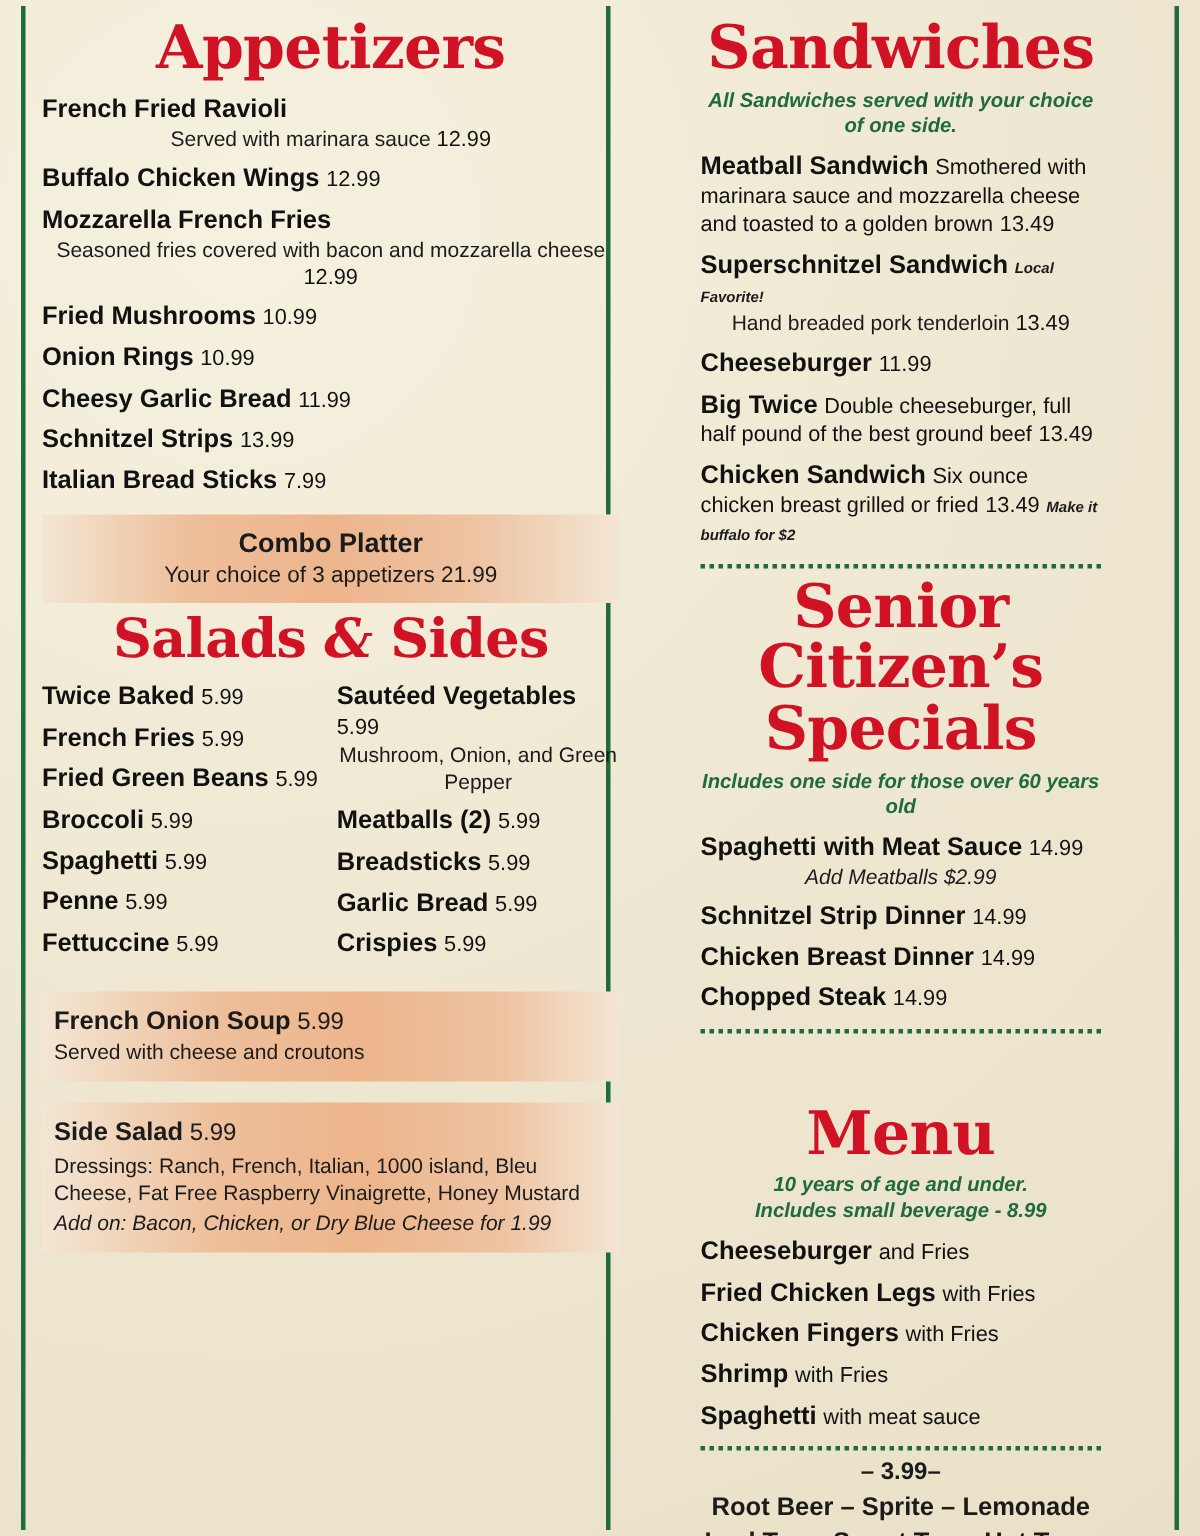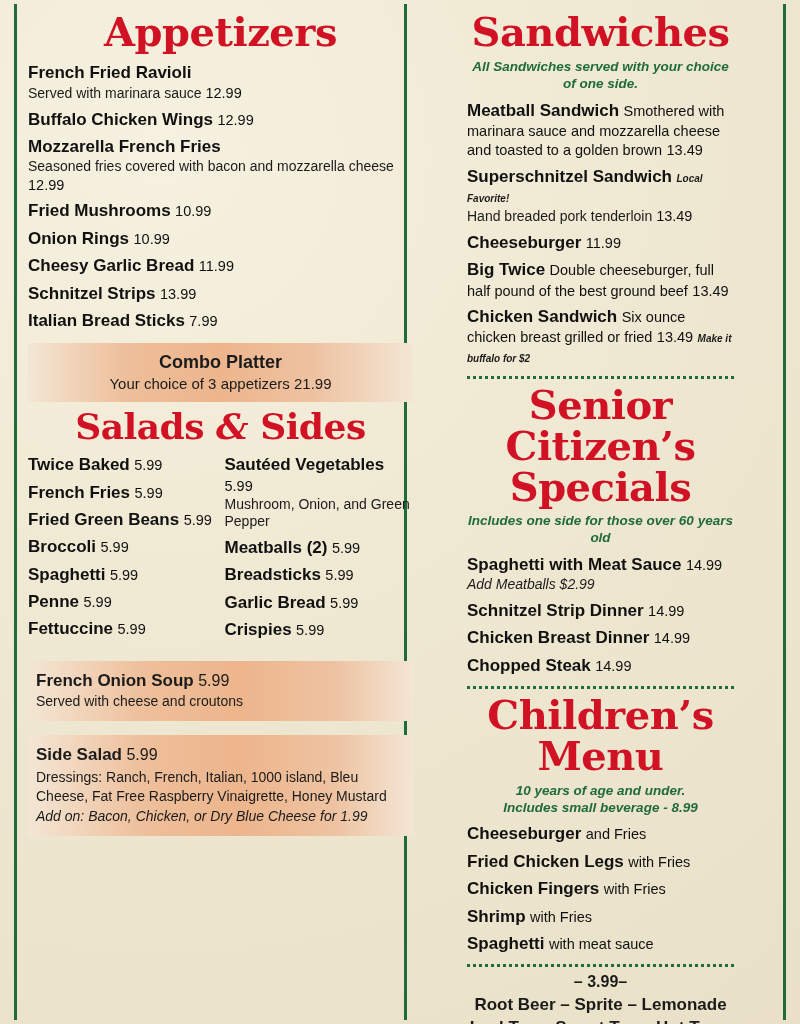--- a/index.html
+++ b/index.html
@@ -101,20 +101,21 @@
   .item .ital {
     font-style: italic;
     font-weight: bold;
     font-size: 10px;
   }
   .item .desc {
     font-size: 14px;
     line-height: 1.25;
     margin-top: 1px;
     color: #1b1b1b;
+    text-align: center;
   }
   .combo {
     margin: 12px 0 6px 0;
     padding: 9px 6px 10px 6px;
     text-align: center;
     background: linear-gradient(to right, #f3e6d4 0%, #eebf9b 25%, #edb58c 50%, #eec3a2 75%, #f3e6d4 100%);
   }
   .combo .combo-title {
     font-weight: bold;
     font-size: 18px;
@@ -365,21 +366,21 @@
       <span class="price">14.99</span>
     </div>
     <div class="item">
       <span class="name">Chopped Steak</span>
       <span class="price">14.99</span>
     </div>
 
     <hr class="dotted">
 
     <h1 class="section-title">
-      <span>Children’s</span><br>
+      <br>
       <span>Menu</span>
     </h1>
     <div class="subtitle">
       <span>10 years of age and under.</span><br>
       <span>Includes small beverage - 8.99</span>
     </div>
 
     <div class="item">
       <span class="name">Cheeseburger</span>
       <span class="inline-desc">and Fries</span>

